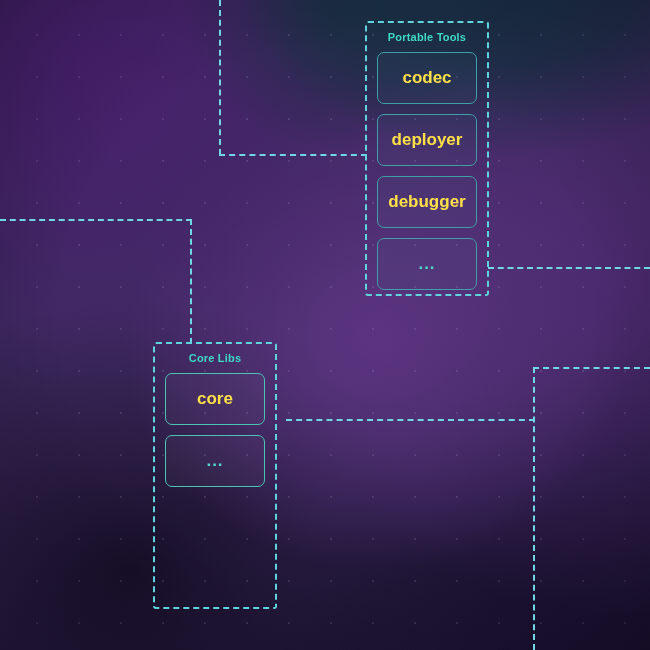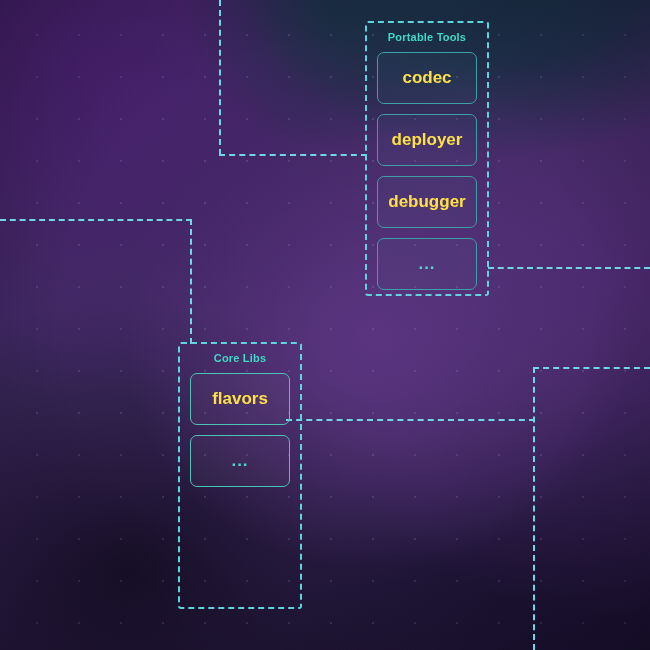--- a/index.html
+++ b/index.html
@@ -127,21 +127,21 @@
     top: 21px;
     width: 124px;
     height: 275px;
   }
   #group-portable-tools .node {
     border-color: #3f9fa6;
     background: rgba(68,150,170,0.06);
   }
 
   #group-core-libs {
-    left: 178px;
+    left: 153px;
     top: 342px;
     width: 124px;
     height: 267px;
   }
   #group-core-libs .node {
     border-color: #4bc4b5;
     background: rgba(255,255,255,0.03);
   }
 </style>
 </head>
@@ -171,18 +171,18 @@
       <div class="node">codec</div>
       <div class="node">deployer</div>
       <div class="node">debugger</div>
       <div class="node ellipsis">...</div>
     </div>
   </div>
 
   <div class="group" id="group-core-libs">
     <div class="group-title">Core Libs</div>
     <div class="group-body">
-      <div class="node">flavors</div>
+      <div class="node">core</div>
       <div class="node ellipsis">...</div>
     </div>
   </div>
 
 </div>
 
 </body></html>

